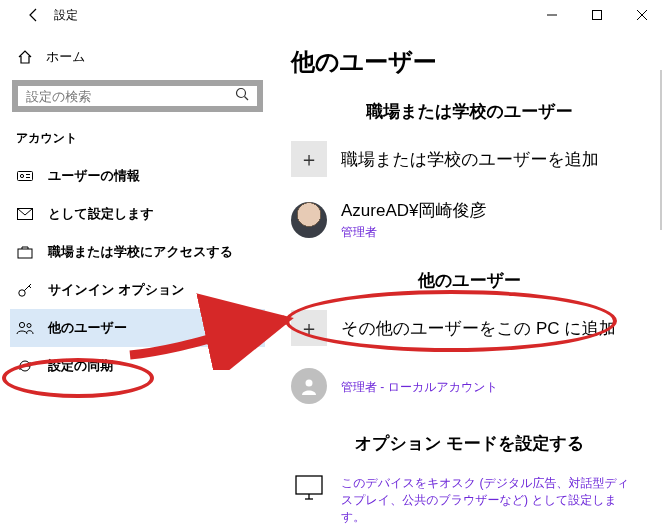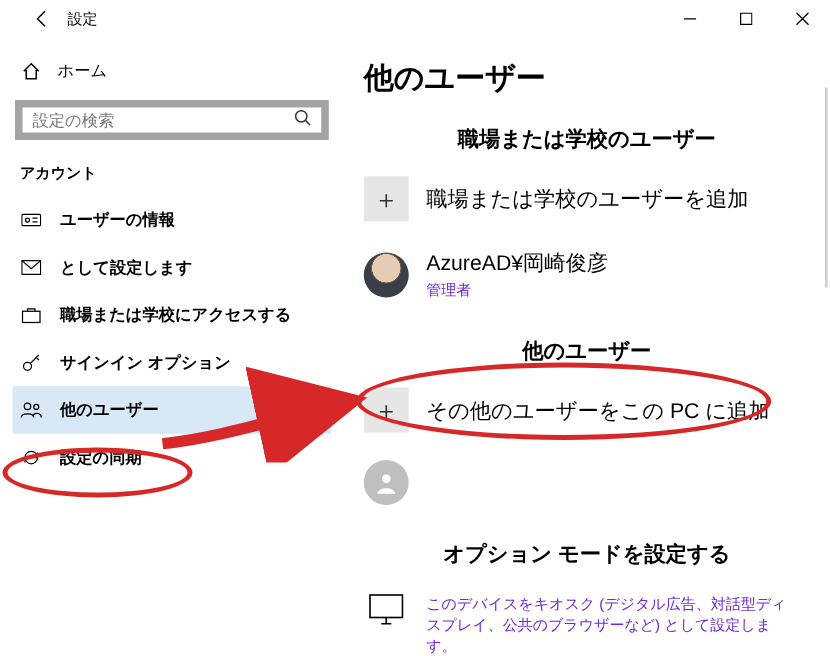--- a/index.html
+++ b/index.html
@@ -204,20 +204,21 @@
       </div>
     </div>
     <div class="row">
       <div class="avatar-generic">
         <svg width="20" height="20" viewBox="0 0 20 20">
             <circle cx="10" cy="7" r="3.5"></circle>
             <path d="M3 19 C3 13 17 13 17 19 Z"></path>
           </svg>
       </div>
       <div class="stack">
+        <div class="line2">管理者 - ローカルアカウント</div>
       </div>
     </div>
 
     <div class="group-title" style="margin-top:10px">オプション モードを設定する</div>
     <div class="row" style="align-items:flex-start">
       <div class="kiosk-monitor">
         <svg width="28" height="26" viewBox="0 0 28 26">
             <rect x="1" y="1" width="26" height="18" stroke="#000" fill="none" stroke-width="1.3"></rect>
             <line x1="10" y1="24" x2="18" y2="24" stroke="#000" stroke-width="1.3"></line>
             <line x1="14" y1="19" x2="14" y2="24" stroke="#000" stroke-width="1.3"></line>

